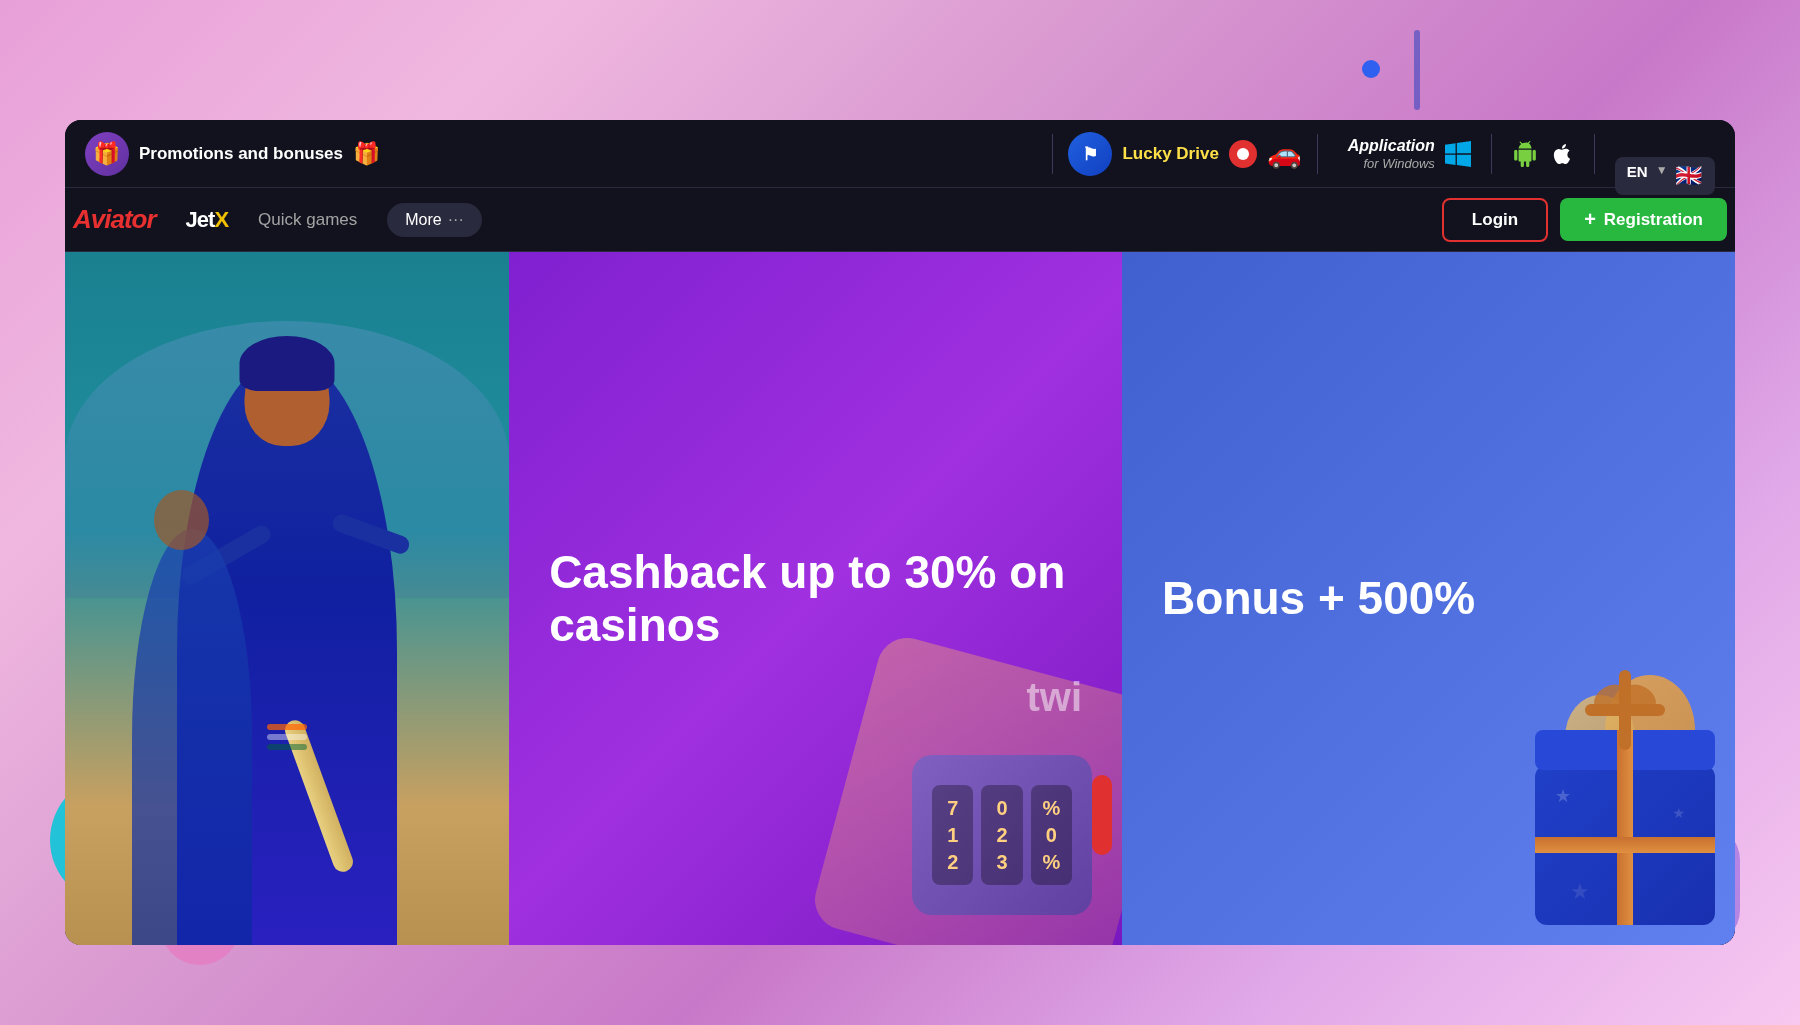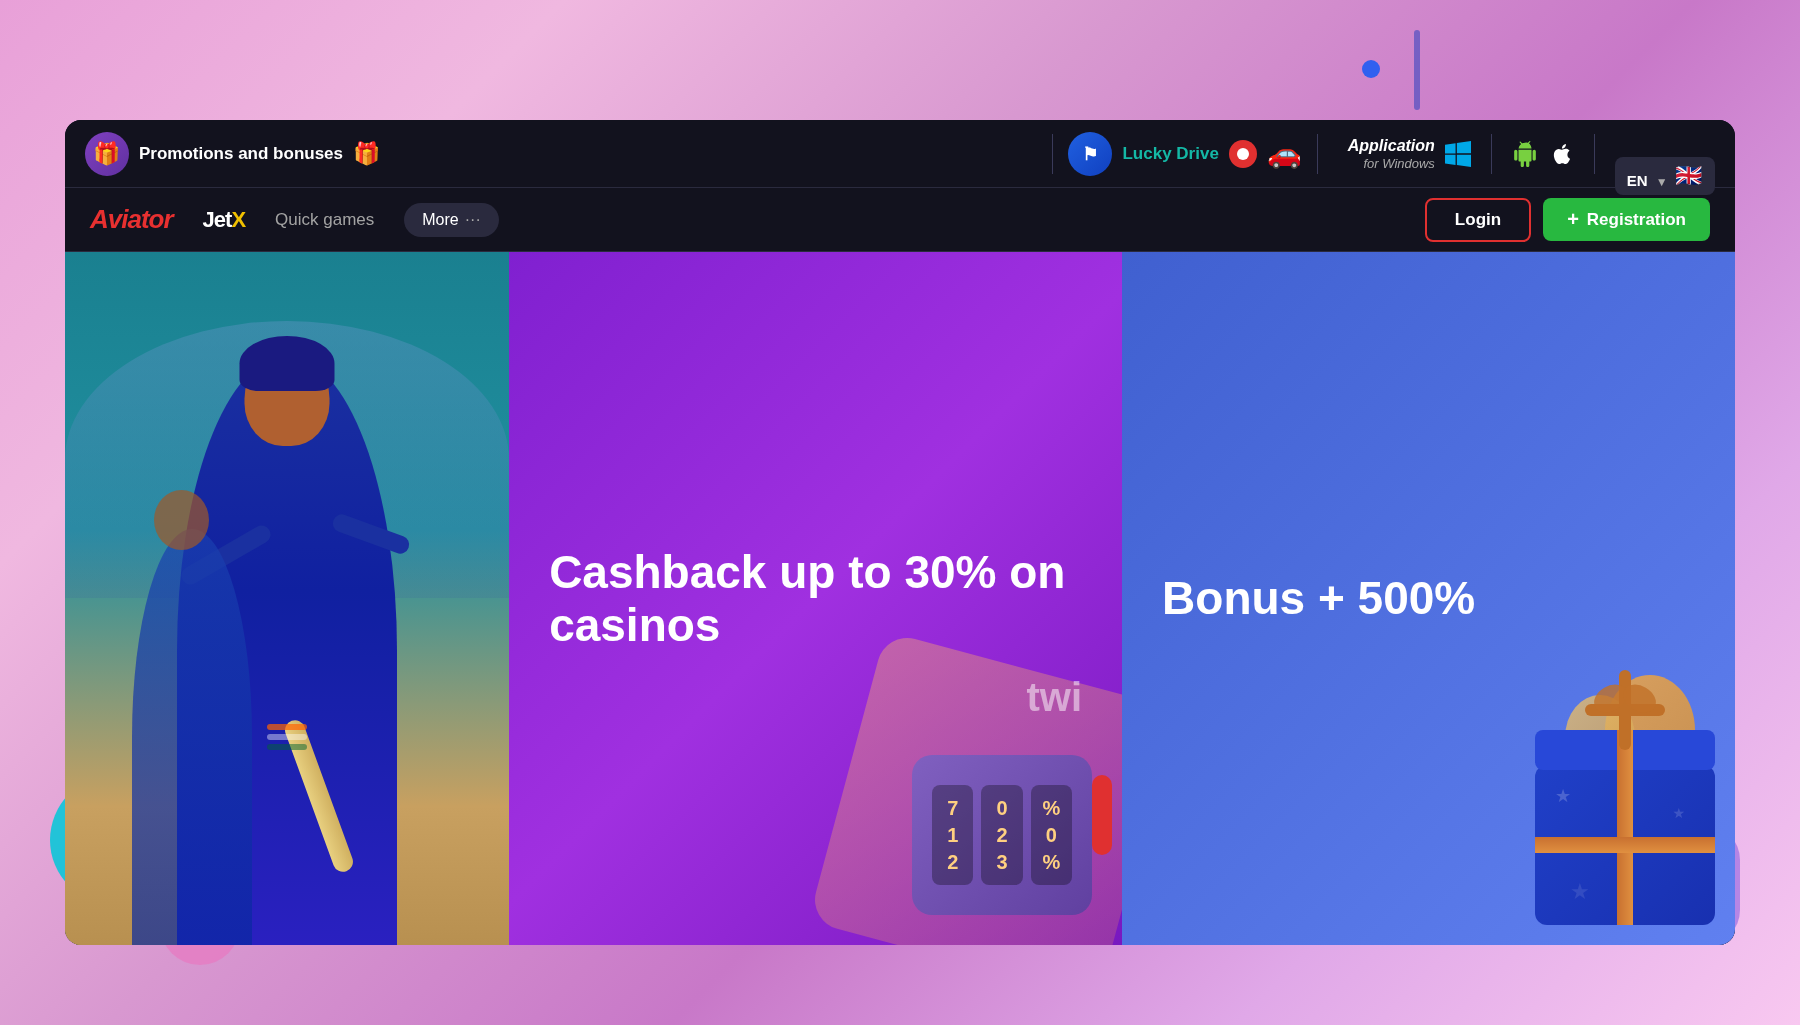--- a/index.html
+++ b/index.html
@@ -141,21 +141,21 @@
       height: 44px;
       border-radius: 50%;
       background: linear-gradient(135deg, #2060e0, #1040c0);
       display: flex;
       align-items: center;
       justify-content: center;
       font-size: 20px;
     }
 
     .lucky-text {
-      color: #14b8a6;
+      color: #fde047;
       font-size: 17px;
       font-weight: 600;
     }
 
     .live-badge {
       width: 28px;
       height: 28px;
       border-radius: 50%;
       background: #e03030;
       display: flex;
@@ -212,21 +212,21 @@
     }
 
     .mobile-icons {
       display: flex;
       align-items: center;
       gap: 12px;
     }
 
     .lang-section {
       display: flex;
-      align-items: flex-end;
+      align-items: flex-start;
       gap: 8px;
       background: #2a2a3e;
       border-radius: 8px;
       padding: 6px 12px;
       cursor: pointer;
       margin-top: 44px;
     }
 
     .lang-text {
       color: white;
@@ -242,21 +242,21 @@
     .flag-icon {
       font-size: 22px;
     }
 
     
     .nav-bar {
       background: #12121e;
       height: 64px;
       display: flex;
       align-items: center;
-      padding: 0 25px;
+      padding: 0 8px;
       gap: 30px;
       border-bottom: 1px solid #2a2a3e;
     }
 
     .aviator-logo {
       font-size: 26px;
       font-weight: 900;
       color: #e83030;
       font-style: italic;
       letter-spacing: -1px;

